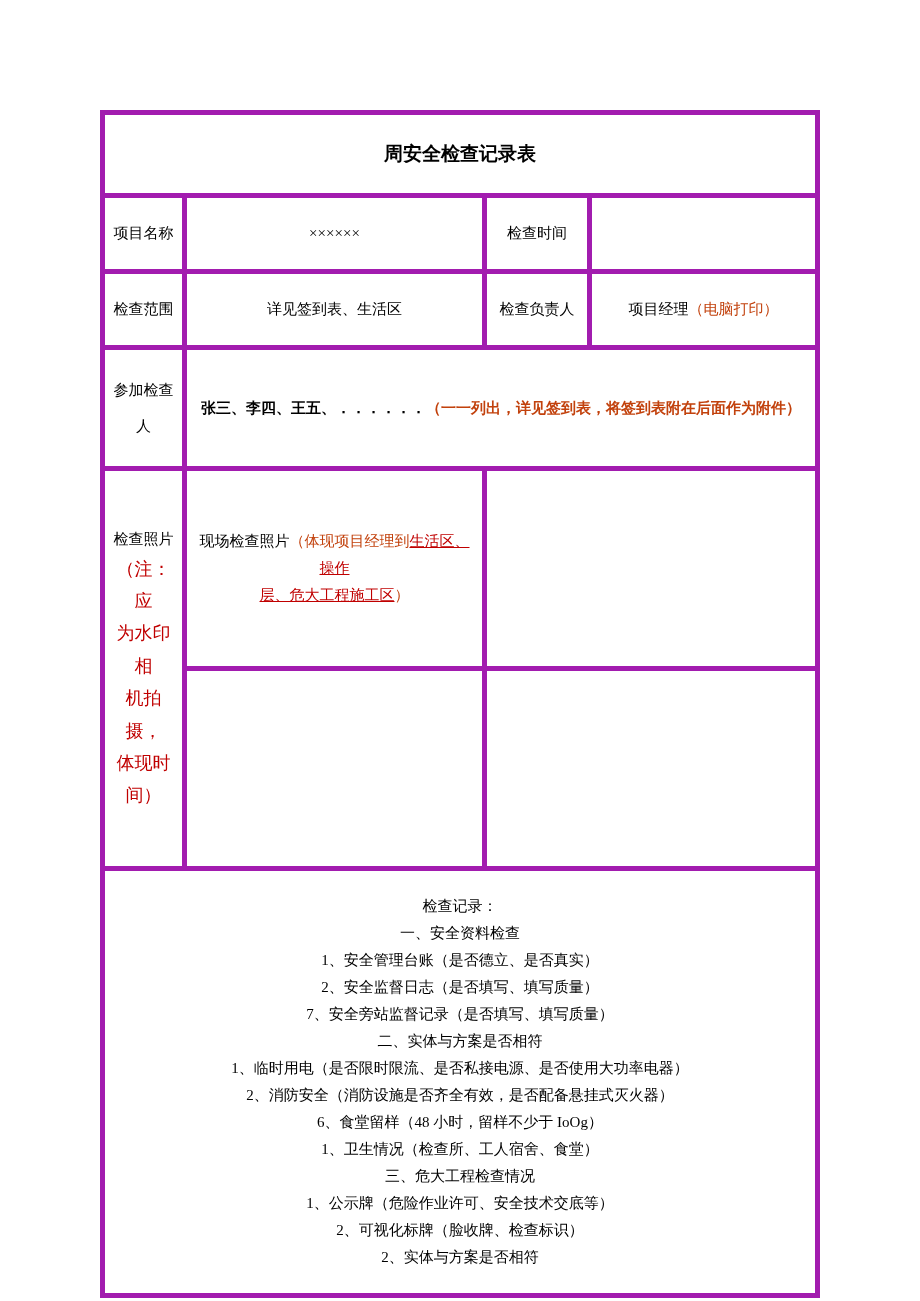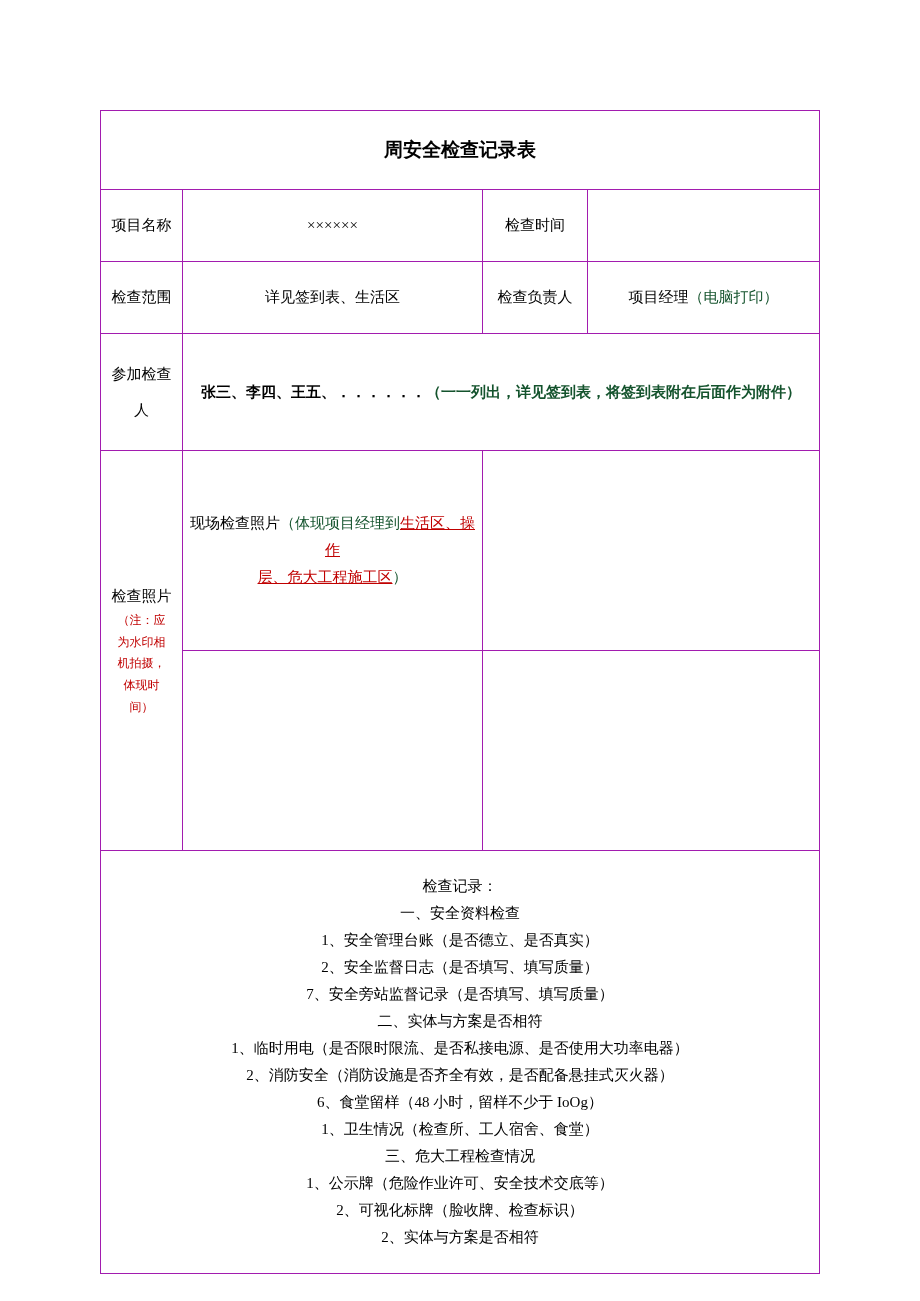--- a/index.html
+++ b/index.html
@@ -14,45 +14,45 @@
   }
   .page {
     padding: 110px 100px 40px 100px;
   }
   table.form {
     border-collapse: collapse;
     width: 100%;
     table-layout: fixed;
   }
   table.form td {
-    border: 1px solid #a21caf;
+    border: 5px solid #a21caf;
     padding: 22px 6px;
     vertical-align: middle;
     text-align: center;
     line-height: 1.8;
   }
   td.title-cell {
     font-size: 19px;
     font-weight: bold;
     padding: 24px 0;
   }
   td.label { width: 80px; }
   td.label3 { width: 100px; }
   td.participants-val { text-align: left; padding-left: 2px; font-weight: bold; }
-  .red { color: #14532d; }
+  .red { color: #c2410c; }
   .red-u { color: #c00000; text-decoration: underline; }
   .photo-label {
     line-height: 2.2;
     padding-top: 18px;
     padding-bottom: 18px;
   }
   .photo-note {
     color: #c00000;
     display: block;
-    font-size: 12px;
+    font-size: 18px;
   }
   td.photo-desc {
     padding: 16px 10px;
     line-height: 2.2;
     height: 200px;
   }
   td.photo-blank {
     height: 200px;
   }
   td.record-cell {

